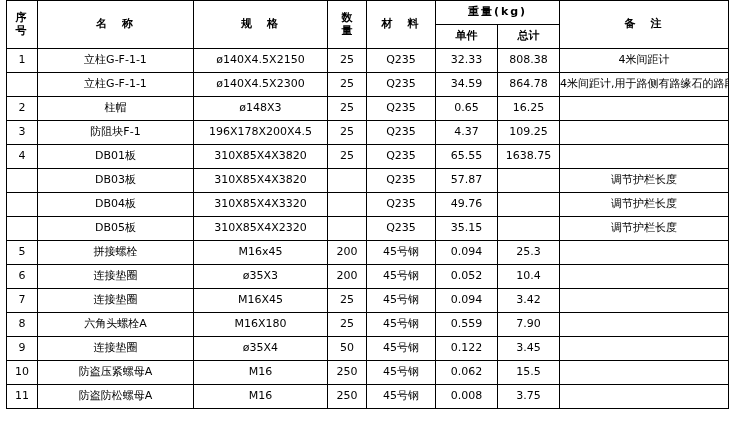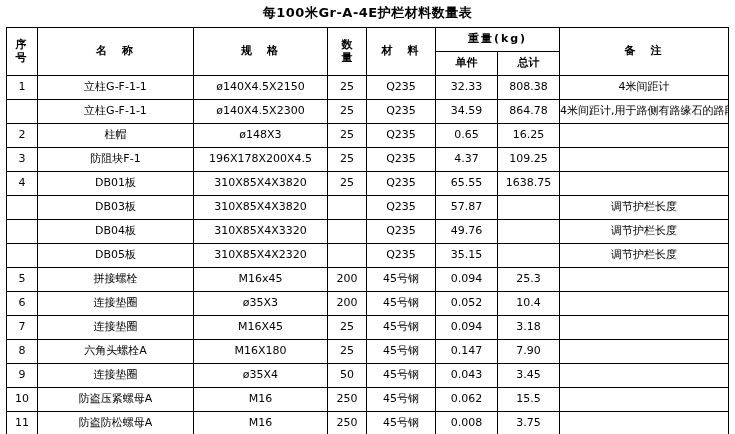--- a/index.html
+++ b/index.html
@@ -64,21 +64,20 @@
   .col-remark { width: 168px; margin-left: 40px; }
   .hdr-idx { line-height: 1.05; }
   .small-remark { font-size: 9px; letter-spacing: 0; }
   .weight-head { letter-spacing: 1px; }
 </style>
 </head>
 <body>
 
 <div class="page">
 
-  <div class="doc-title">每100米Gr-A-4E护栏材料数量表</div>
 
   <table class="material-table">
     <thead>
       <tr>
         <td class="col-idx hdr-idx" rowspan="2">
           <span>序</span><br>
           <span>号</span>
         </td>
         <td class="col-name" rowspan="2">名　称</td>
         <td class="col-spec" rowspan="2">规　格</td>
@@ -196,40 +195,40 @@
           <td class="col-total">10.4</td>
           <td class="col-remark"></td>
         </tr>
         <tr>
           <td class="col-idx">7</td>
           <td class="col-name">连接垫圈</td>
           <td class="col-spec">M16X45</td>
           <td class="col-qty">25</td>
           <td class="col-mat">45号钢</td>
           <td class="col-unit">0.094</td>
-          <td class="col-total">3.18</td>
+          <td class="col-total">3.42</td>
           <td class="col-remark"></td>
         </tr>
         <tr>
           <td class="col-idx">8</td>
           <td class="col-name">六角头螺栓A</td>
           <td class="col-spec">M16X180</td>
           <td class="col-qty">25</td>
           <td class="col-mat">45号钢</td>
-          <td class="col-unit">0.147</td>
+          <td class="col-unit">0.559</td>
           <td class="col-total">7.90</td>
           <td class="col-remark"></td>
         </tr>
         <tr>
           <td class="col-idx">9</td>
           <td class="col-name">连接垫圈</td>
           <td class="col-spec">ø35X4</td>
           <td class="col-qty">50</td>
           <td class="col-mat">45号钢</td>
-          <td class="col-unit">0.043</td>
+          <td class="col-unit">0.122</td>
           <td class="col-total">3.45</td>
           <td class="col-remark"></td>
         </tr>
         <tr>
           <td class="col-idx">10</td>
           <td class="col-name">防盗压紧螺母A</td>
           <td class="col-spec">M16</td>
           <td class="col-qty">250</td>
           <td class="col-mat">45号钢</td>
           <td class="col-unit">0.062</td>

